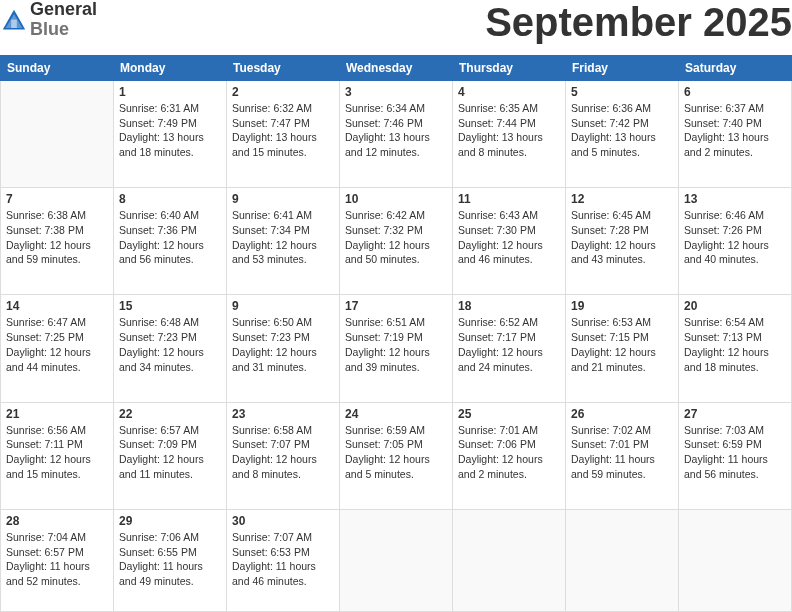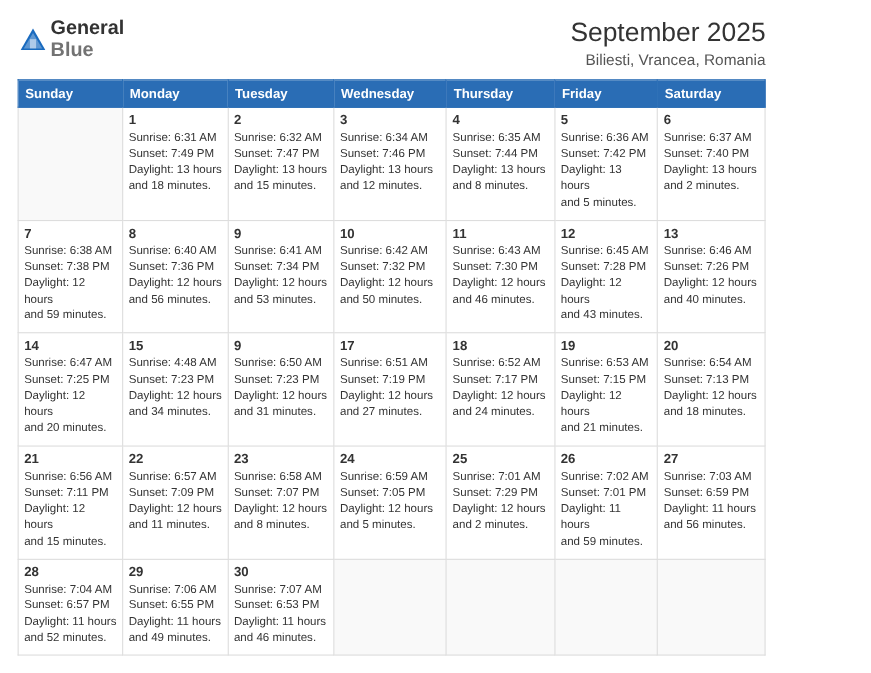--- a/index.html
+++ b/index.html
@@ -4,23 +4,22 @@
   <style>
     * { margin: 0; padding: 0; box-sizing: border-box; }
     body {
       width: 792px;
       height: 612px;
       font-family: Arial, sans-serif;
       background: #fff;
       overflow: hidden;
     }
     .page {
-      width: 712px;
+      width: 792px;
       height: 612px;
-      padding: 16px;
       display: flex;
       flex-direction: column;
     }
     .header {
       display: flex;
       justify-content: space-between;
       align-items: flex-start;
       margin-bottom: 10px;
     }
     .logo {
@@ -45,22 +44,22 @@
     .logo-icon {
       width: 28px;
       height: 28px;
       margin-right: 2px;
       margin-top: 2px;
     }
     .title-block {
       text-align: right;
     }
     .month-title {
-      font-size: 24px;
-      font-weight: normal;
+      font-size: 40px;
+      font-weight: bold;
       color: #333;
     }
     .location {
       font-size: 14px;
       color: #555;
       margin-top: 2px;
     }
     .calendar {
       flex: 1;
       border: 1px solid #ccc;
@@ -112,21 +111,20 @@
         <polygon points="20,10 32,30 8,30" fill="#fff" opacity="0.3"></polygon>
         <rect x="16" y="18" width="8" height="12" fill="#fff" opacity="0.5"></rect>
       </svg>
       <div class="logo-text">
         <span class="logo-general">General</span>
         <span class="logo-blue">Blue</span>
       </div>
     </div>
     <div class="title-block">
       <div class="month-title">September 2025</div>
-      <div class="location">Biliesti, Vrancea, Romania</div>
     </div>
   </div>
 
   <table class="calendar">
     <thead>
       <tr id="header-row">
           <th>Sunday</th>
           <th>Monday</th>
           <th>Tuesday</th>
           <th>Wednesday</th>
@@ -258,48 +256,48 @@
             </div>
           </td>
         </tr>
         <tr style="height: 88px;">
           <td>
             <span class="day-num">14</span>
             <div class="day-info">
               <div>Sunrise: 6:47 AM</div>
               <div>Sunset: 7:25 PM</div>
               <div>Daylight: 12 hours</div>
-              <div>and 20 minutes.</div>
+              <div>and 44 minutes.</div>
             </div>
           </td>
           <td>
             <span class="day-num">15</span>
             <div class="day-info">
-              <div>Sunrise: 4:48 AM</div>
+              <div>Sunrise: 6:48 AM</div>
               <div>Sunset: 7:23 PM</div>
               <div>Daylight: 12 hours</div>
               <div>and 34 minutes.</div>
             </div>
           </td>
           <td>
             <span class="day-num">9</span>
             <div class="day-info">
               <div>Sunrise: 6:50 AM</div>
               <div>Sunset: 7:23 PM</div>
               <div>Daylight: 12 hours</div>
               <div>and 31 minutes.</div>
             </div>
           </td>
           <td>
             <span class="day-num">17</span>
             <div class="day-info">
               <div>Sunrise: 6:51 AM</div>
               <div>Sunset: 7:19 PM</div>
               <div>Daylight: 12 hours</div>
-              <div>and 27 minutes.</div>
+              <div>and 39 minutes.</div>
             </div>
           </td>
           <td>
             <span class="day-num">18</span>
             <div class="day-info">
               <div>Sunrise: 6:52 AM</div>
               <div>Sunset: 7:17 PM</div>
               <div>Daylight: 12 hours</div>
               <div>and 24 minutes.</div>
             </div>
@@ -357,21 +355,21 @@
               <div>Sunrise: 6:59 AM</div>
               <div>Sunset: 7:05 PM</div>
               <div>Daylight: 12 hours</div>
               <div>and 5 minutes.</div>
             </div>
           </td>
           <td>
             <span class="day-num">25</span>
             <div class="day-info">
               <div>Sunrise: 7:01 AM</div>
-              <div>Sunset: 7:29 PM</div>
+              <div>Sunset: 7:06 PM</div>
               <div>Daylight: 12 hours</div>
               <div>and 2 minutes.</div>
             </div>
           </td>
           <td>
             <span class="day-num">26</span>
             <div class="day-info">
               <div>Sunrise: 7:02 AM</div>
               <div>Sunset: 7:01 PM</div>
               <div>Daylight: 11 hours</div>

